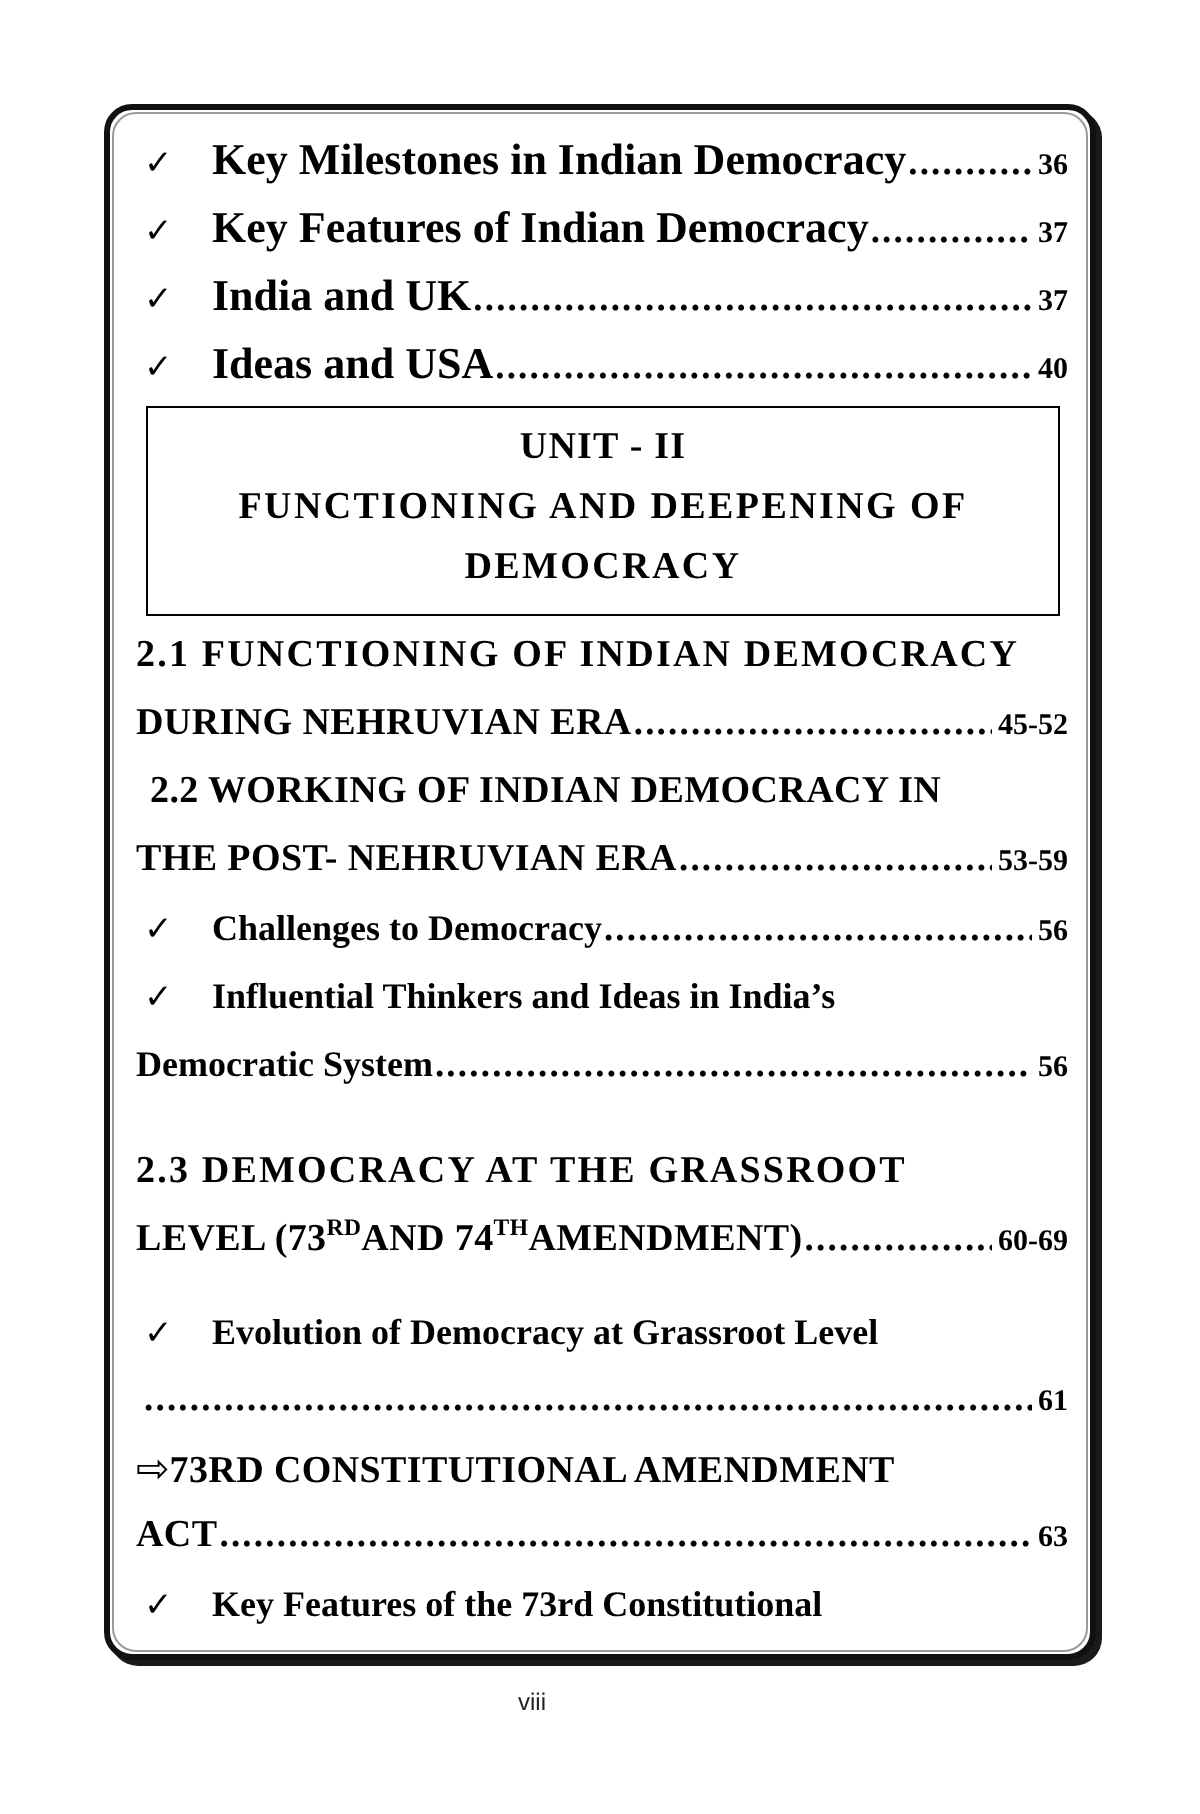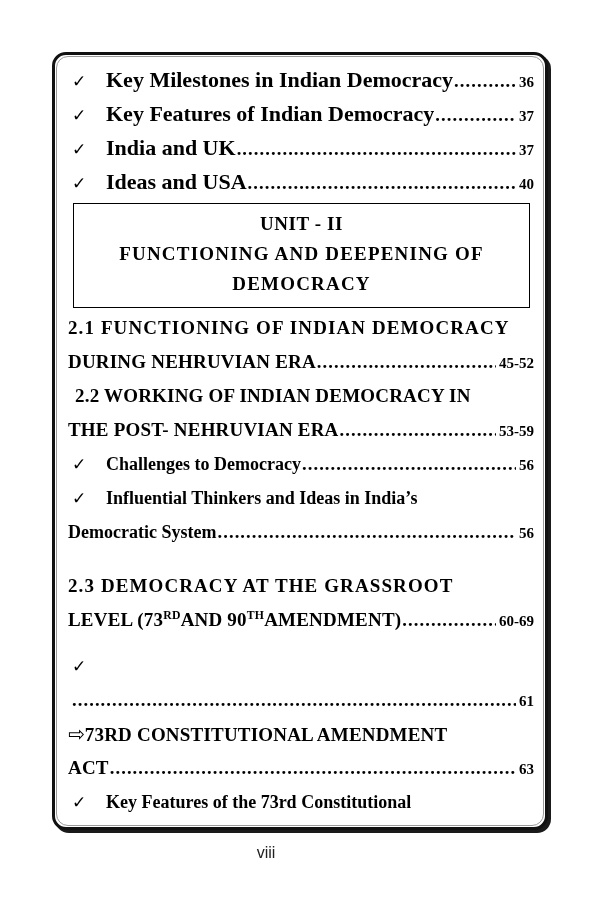--- a/index.html
+++ b/index.html
@@ -138,21 +138,21 @@
   .unit-line.wide { letter-spacing: 1.2px; }
 
   
   #footer {
     position: absolute;
     left: 0;
     top: 844px;
     width: 532px;
     text-align: center;
     font-family: "Liberation Sans", "DejaVu Sans", sans-serif;
-    font-size: 16px;
+    font-size: 12px;
     color: #222222;
   }
 </style>
 </head>
 <body>
 
 <div id="page-frame">
   <div id="page-inner">
 
     <div id="toc">
@@ -226,29 +226,30 @@
         <span class="leader"></span>
         <span class="pageno">56</span>
       </div>
 
       <div class="spacer-line"></div>
 
       <div class="row">
         <span class="label capsw">2.3 DEMOCRACY AT THE GRASSROOT</span>
       </div>
       <div class="row">
-        <span class="label caps"><span>LEVEL  (73</span><sup>RD</sup><span>AND 90</span><sup>TH</sup><span>AMENDMENT)</span></span>
+        <span class="label caps"><span>LEVEL  (73</span><sup>RD</sup><span>AND 74</span><sup>TH</sup><span>AMENDMENT)</span></span>
         <span class="leader"></span>
         <span class="pageno">60-69</span>
       </div>
 
       <div class="spacer-line-sm"></div>
 
       <div class="row">
         <span class="bullet-check">✓</span>
+        <span class="label sub">Evolution of Democracy at Grassroot Level</span>
       </div>
 
       <div class="row pad-left-xs">
         <span class="leader"></span>
         <span class="pageno">61</span>
       </div>
 
       <div class="row">
         <span class="bullet-arrow">⇨</span>
         <span class="label caps">73RD CONSTITUTIONAL AMENDMENT</span>

